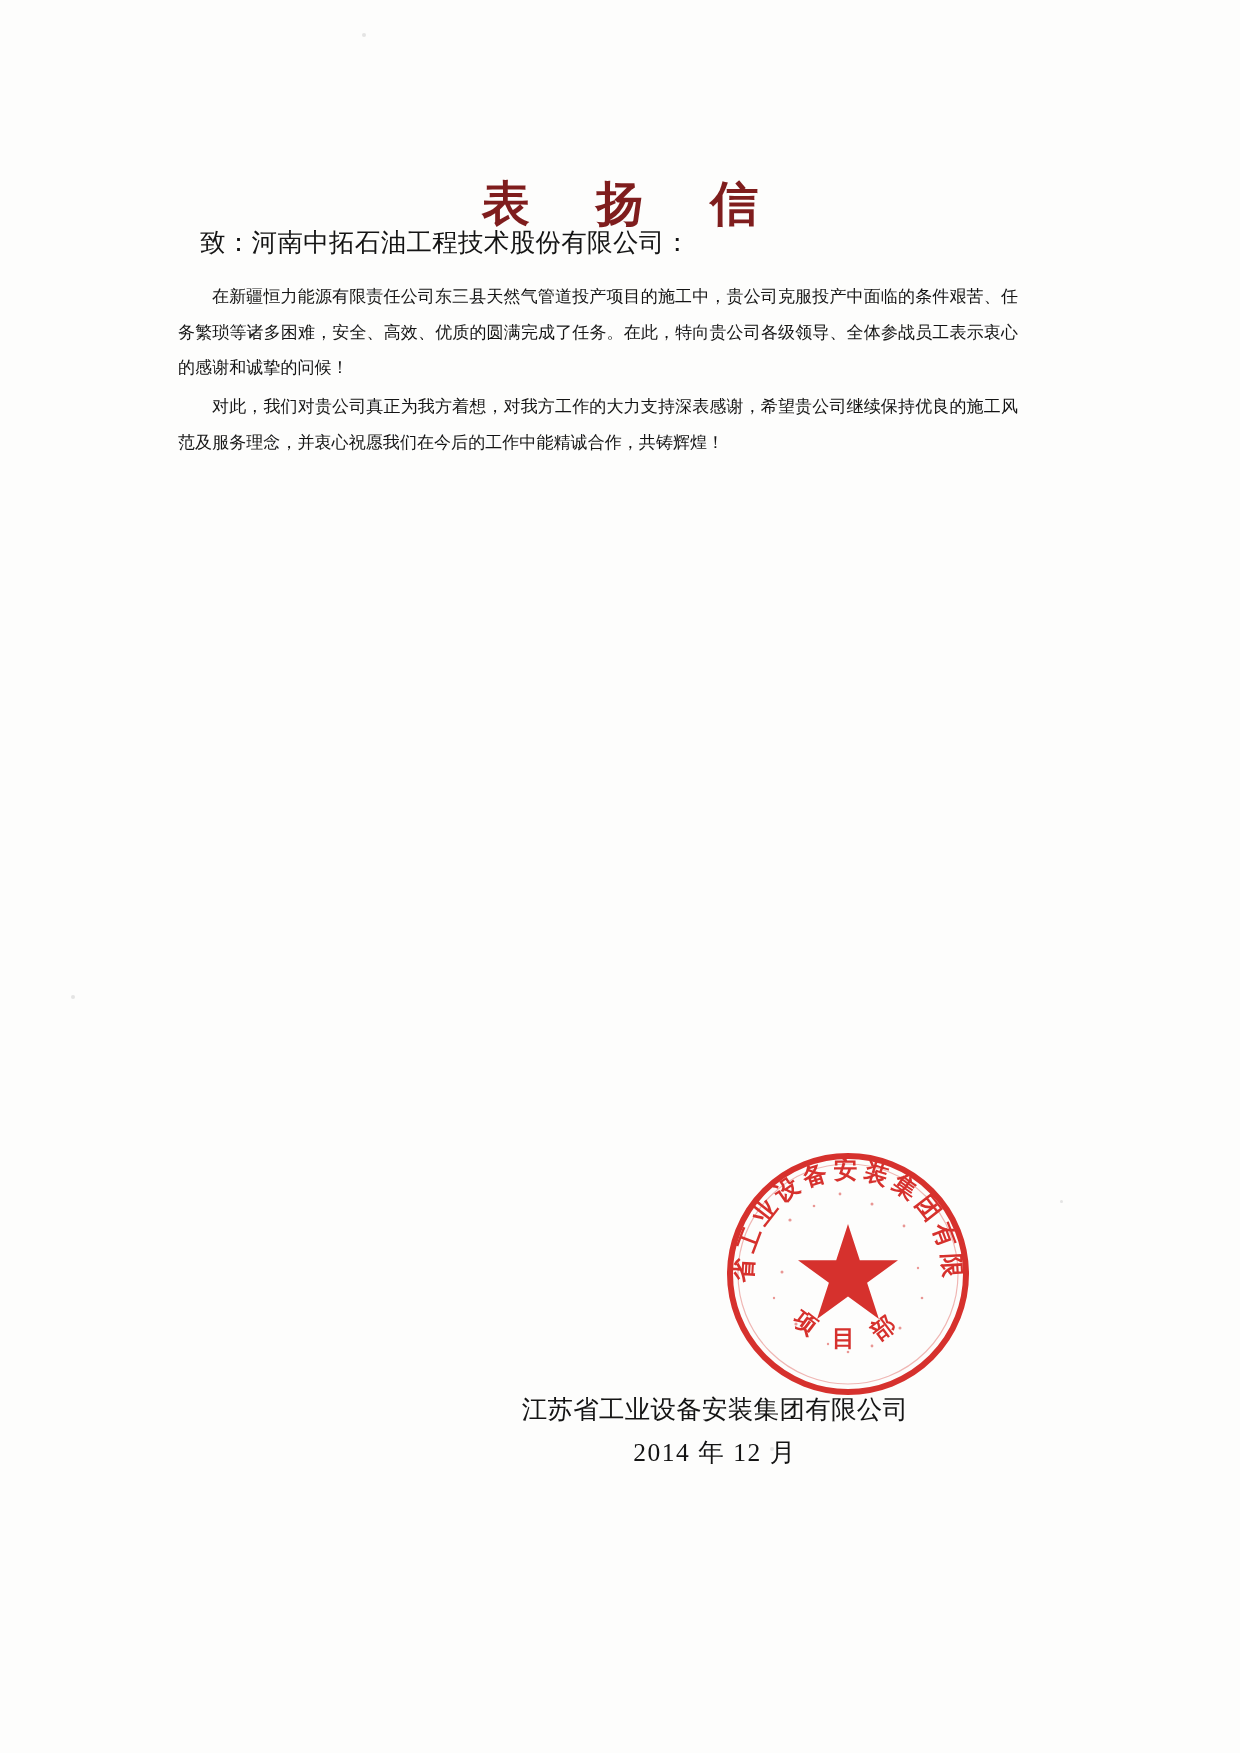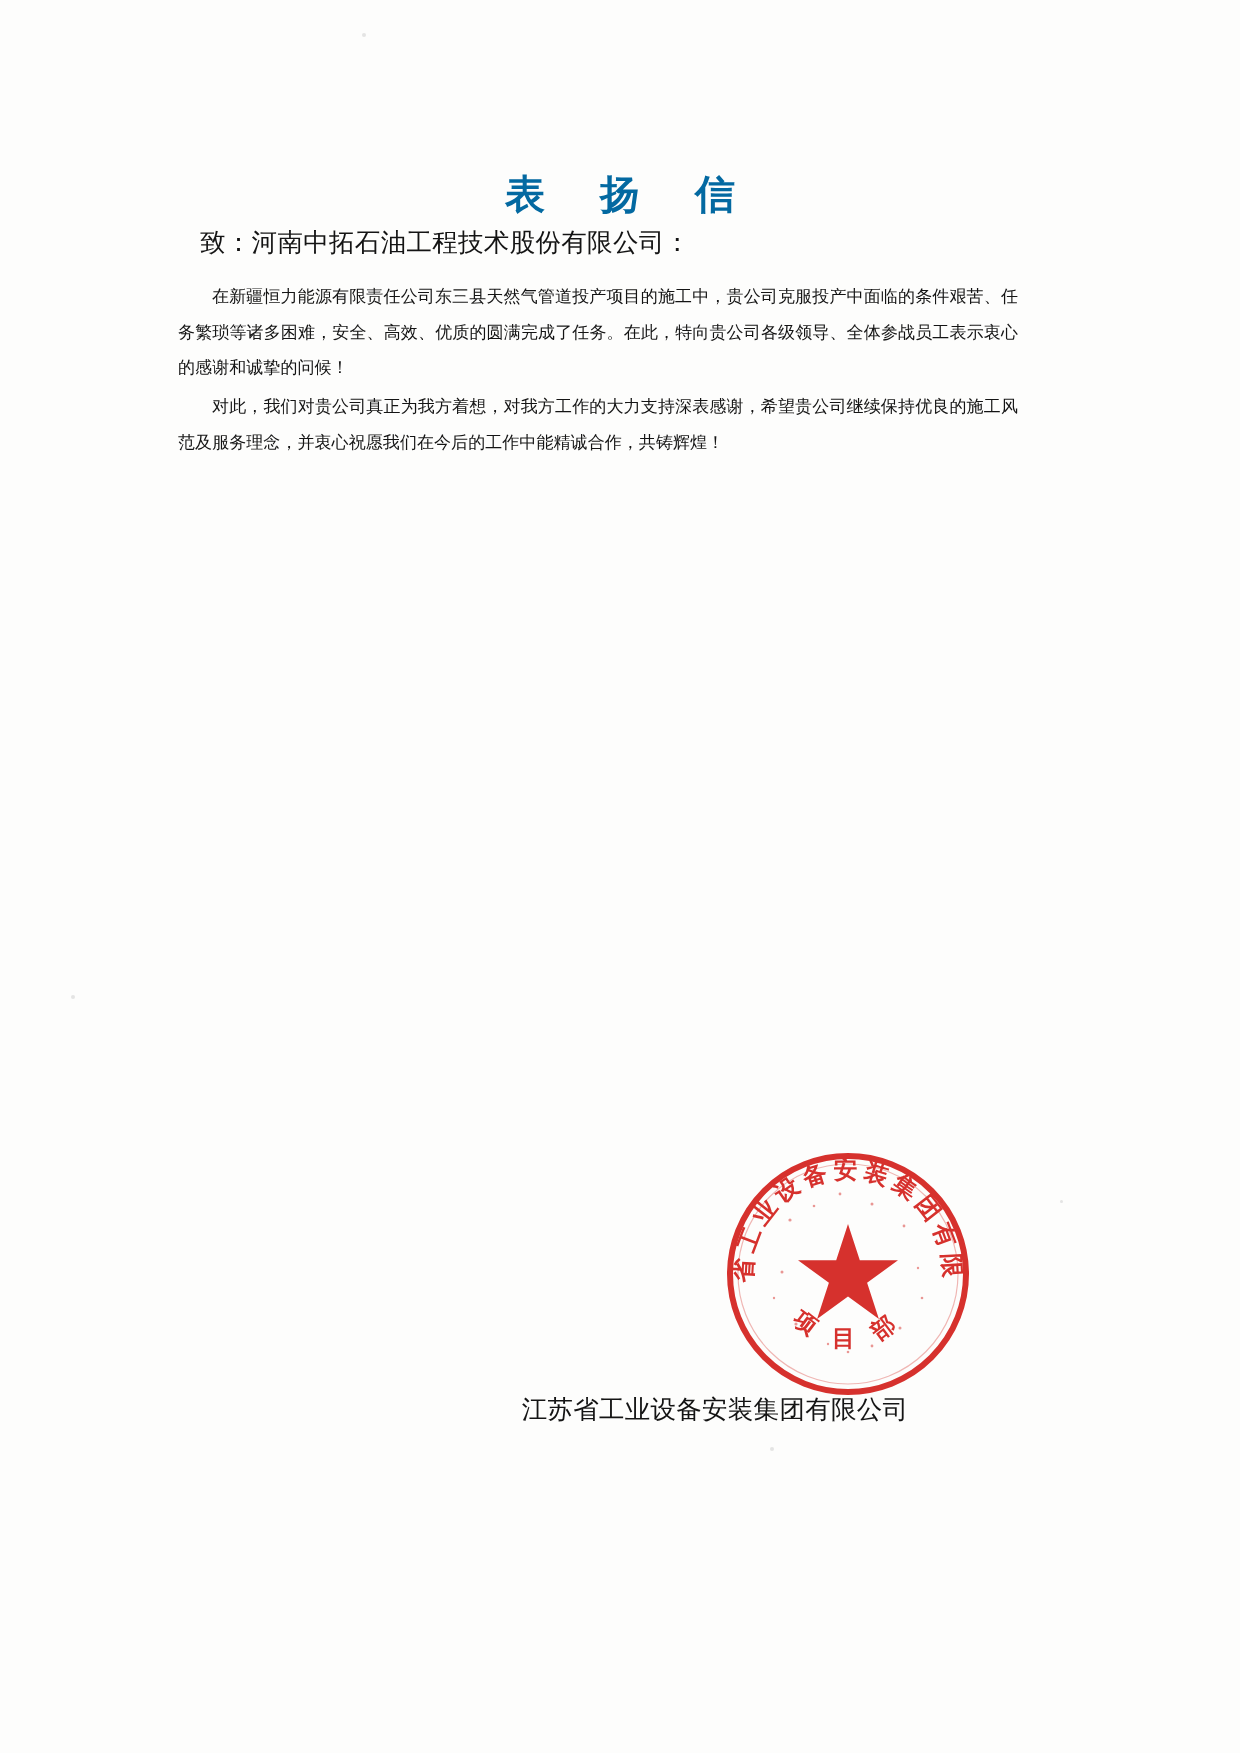--- a/index.html
+++ b/index.html
@@ -26,26 +26,26 @@
     background: #cfcfcf;
     border-radius: 50%;
     opacity: .55;
   }
   .doc-title {
     position: absolute;
     top: 140px;
     left: 0;
     width: 1240px;
     text-align: center;
-    font-size: 40px;
+    font-size: 48px;
     font-weight: bold;
     letter-spacing: 0.55em;
     text-indent: 0.55em;
     font-family: "Liberation Sans", "DejaVu Sans", sans-serif;
-    color: #0369a1;
+    color: #7f1d1d;
   }
   .body-block {
     position: absolute;
     top: 222px;
     left: 178px;
     width: 840px;
   }
   .salutation {
     font-size: 25.5px;
     line-height: 1.62;
@@ -152,15 +152,16 @@
         <circle cx="150" cy="198" r="1.4"></circle>
           <circle cx="200" cy="150" r="1.3"></circle>
         <circle cx="52" cy="150" r="1.2"></circle>
           <circle cx="118" cy="46" r="1.4"></circle>
       </g>
     </svg>
   </div>
 
   <div class="signature-block">
     <div class="sign-company">江苏省工业设备安装集团有限公司</div>
+    <div class="sign-date">2014 年 12 月</div>
   </div>
 
 </div>
 
 </body></html>

